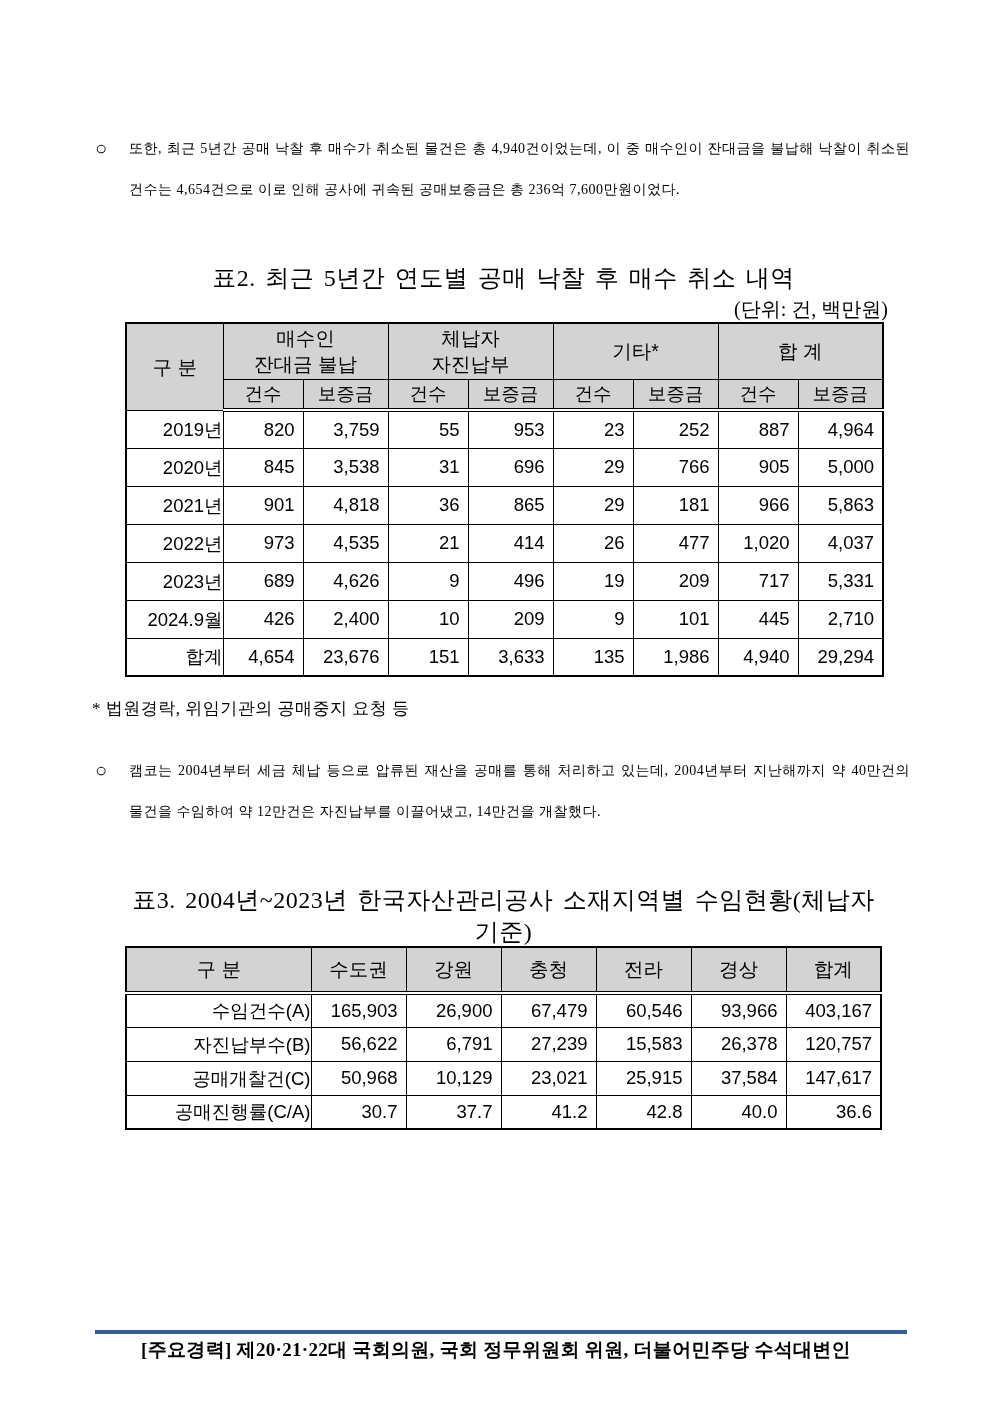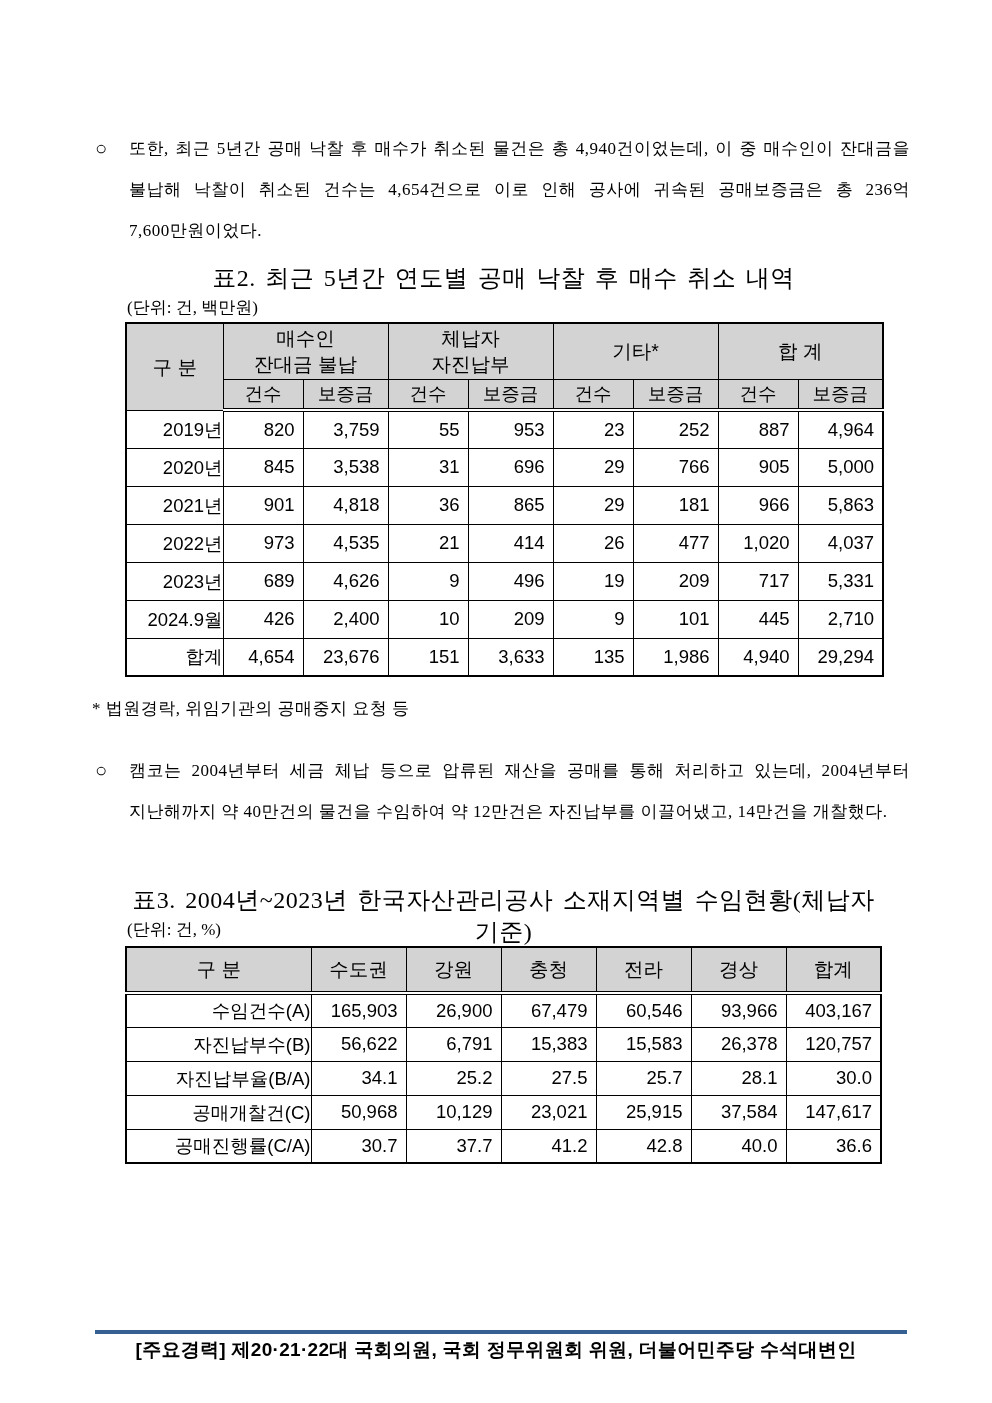--- a/index.html
+++ b/index.html
@@ -22,43 +22,43 @@
     display: flex;
     align-items: flex-start;
   }
   .para .bullet {
     flex: 0 0 34px;
     font-size: 20px;
     line-height: 41px;
   }
   .para .ptext {
     flex: 1;
-    font-size: 17px;
+    font-size: 14px;
     line-height: 41px;
     text-align: justify;
     word-break: keep-all;
     letter-spacing: 0.5px;
   }
 
   
   .tbl-title {
     position: absolute;
     left: 125px;
     width: 757px;
     text-align: center;
     font-size: 24px;
     letter-spacing: 0.5px;
     word-spacing: 3px;
   }
   .unit {
     position: absolute;
-    left: 127px;
+    left: 108px;
     width: 780px;
-    text-align: left;
-    font-size: 17px;
+    text-align: right;
+    font-size: 20px;
   }
 
   
   table.doc {
     position: absolute;
     left: 125px;
     border-collapse: collapse;
     table-layout: fixed;
     font-family: "Liberation Sans", "DejaVu Sans", sans-serif;
     font-size: 18.5px;
@@ -105,21 +105,21 @@
     left: 95px;
     width: 812px;
     height: 4px;
     background: #376092;
   }
   .footer-text {
     position: absolute;
     left: 0;
     width: 992px;
     text-align: center;
-    font-family: Liberation Sans, sans-serif;
+    font-family: Liberation Serif, serif;
     font-weight: bold;
     font-size: 19px;
     letter-spacing: 0.3px;
   }
 </style>
 </head>
 <body>
 
 <div class="page">
 
@@ -249,21 +249,20 @@
     <span>*</span>
     <span>법원경락, 위임기관의 공매중지 요청 등</span>
   </div>
 
   <div class="para" style="top:750px">
     <span class="bullet">○</span>
     <div class="ptext">캠코는 2004년부터 세금 체납 등으로 압류된 재산을 공매를 통해 처리하고 있는데, 2004년부터 지난해까지 약 40만건의 물건을 수임하여 약 12만건은 자진납부를 이끌어냈고, 14만건을 개찰했다.</div>
   </div>
 
   <div class="tbl-title" style="top:884px">표3. 2004년~2023년 한국자산관리공사 소재지역별 수임현황(체납자 기준)</div>
-  <div class="unit" style="top:918px">(단위: 건, %)</div>
 
   <table class="doc" id="table3" style="top:946px">
     <colgroup>
       <col class="c-gubun">
       <col class="c-reg">
         <col class="c-reg">
         <col class="c-reg">
       <col class="c-reg">
         <col class="c-reg">
         <col class="c-reg">
@@ -286,33 +285,24 @@
         <td class="num">26,900</td>
         <td class="num">67,479</td>
         <td class="num">60,546</td>
         <td class="num">93,966</td>
         <td class="num">403,167</td>
       </tr>
       <tr>
         <td class="rowhead">자진납부수(B)</td>
         <td class="num">56,622</td>
         <td class="num">6,791</td>
-        <td class="num">15,383</td>
+        <td class="num">27,239</td>
         <td class="num">15,583</td>
         <td class="num">26,378</td>
         <td class="num">120,757</td>
-      </tr>
-      <tr>
-        <td class="rowhead">자진납부율(B/A)</td>
-        <td class="num">34.1</td>
-        <td class="num">25.2</td>
-        <td class="num">27.5</td>
-        <td class="num">25.7</td>
-        <td class="num">28.1</td>
-        <td class="num">30.0</td>
       </tr>
       <tr>
         <td class="rowhead">공매개찰건(C)</td>
         <td class="num">50,968</td>
         <td class="num">10,129</td>
         <td class="num">23,021</td>
         <td class="num">25,915</td>
         <td class="num">37,584</td>
         <td class="num">147,617</td>
       </tr>

